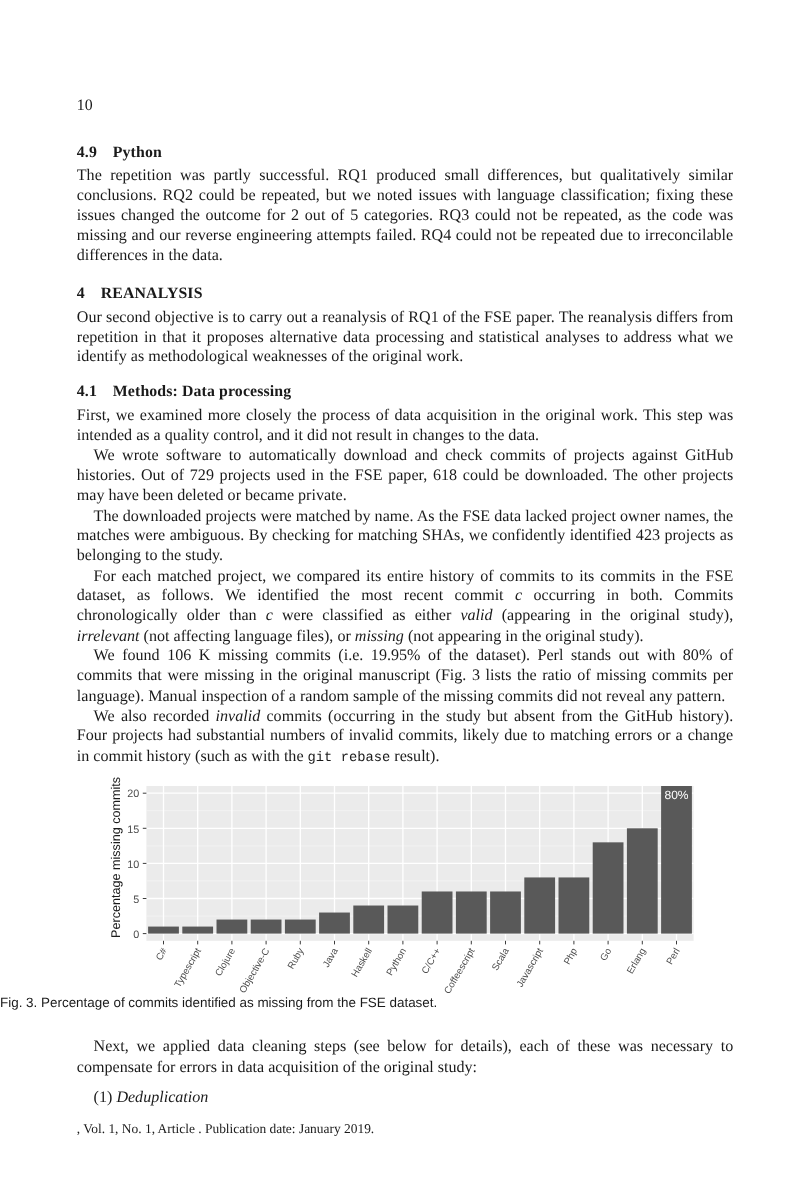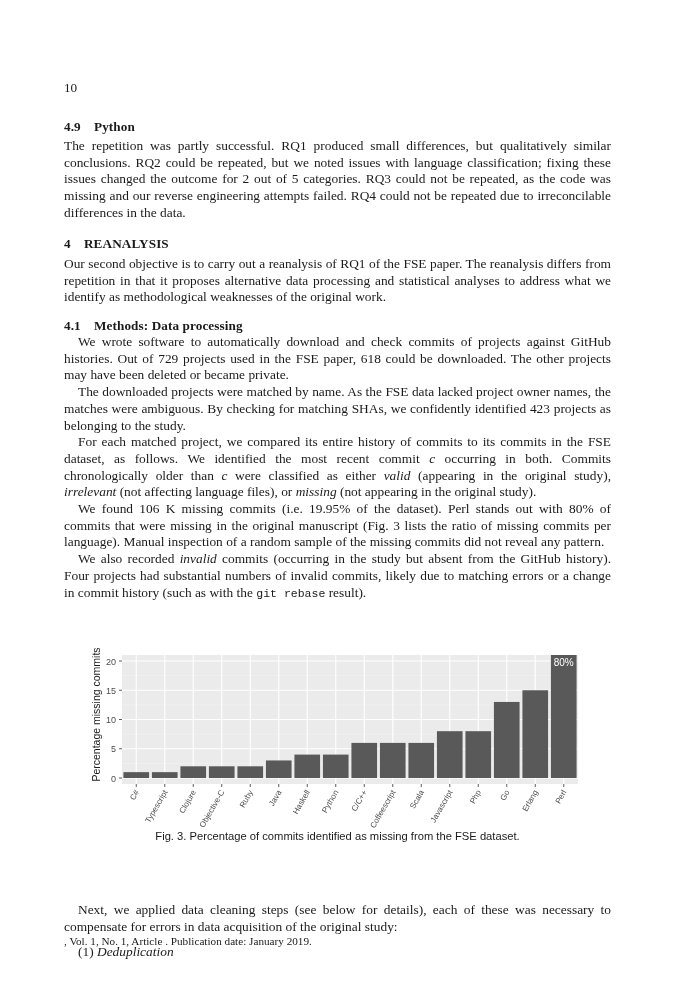--- a/index.html
+++ b/index.html
@@ -12,21 +12,21 @@
   .sec { position: absolute; left: 64px; width: 547px; }
   h2 { margin: 0; font-family: "Liberation Serif", "DejaVu Serif", serif; font-weight: bold;
        font-size: 13.2px; letter-spacing: 0.1px; }
   h2 .num { display: inline-block; width: 30px; }
   h2.top .num { width: 20px; }
   p { margin: 0; font-size: 13.4px; line-height: 16.7px; text-align: justify; }
   p.ind { text-indent: 14px; }
   em { font-style: italic; }
   code { font-family: "Liberation Mono", "DejaVu Sans Mono", monospace; font-size: 11.5px; }
   .figure { position: absolute; left: 85px; top: 645px; width: 500px; height: 180px; }
-  .caption { position: absolute; left: 0; top: 830px; width: 675px; text-align: center;
+  .caption { position: absolute; left: 0; top: 830px; width: 675px; 
              font-family: "Liberation Sans", "DejaVu Sans", sans-serif; font-size: 11.2px; }
   .footer { position: absolute; left: 64px; top: 935px; font-size: 11.2px; }
   svg text { font-family: "Liberation Sans", "DejaVu Sans", sans-serif; }
 </style>
 </head>
 <body>
 
 <div class="running-head">
   <span class="pno">10</span>
 </div>
@@ -36,20 +36,21 @@
   <p style="margin-top:3px;">The repetition was partly successful. RQ1 produced small differences, but qualitatively similar conclusions. RQ2 could be repeated, but we noted issues with language classification; fixing these issues changed the outcome for 2 out of 5 categories. RQ3 could not be repeated, as the code was missing and our reverse engineering attempts failed. RQ4 could not be repeated due to irreconcilable differences in the data.</p>
 </div>
 
 <div class="sec" style="top:236px;">
   <h2 class="top"><span class="num">4</span><span>REANALYSIS</span></h2>
   <p style="margin-top:4px;">Our second objective is to carry out a reanalysis of RQ1 of the FSE paper. The reanalysis differs from repetition in that it proposes alternative data processing and statistical analyses to address what we identify as methodological weaknesses of the original work.</p>
 </div>
 
 <div class="sec" style="top:318px;">
   <h2><span class="num">4.1</span><span>Methods: Data processing</span></h2>
+  <p style="margin-top:4px;">First, we examined more closely the process of data acquisition in the original work. This step was intended as a quality control, and it did not result in changes to the data.</p>
   <p class="ind">We wrote software to automatically download and check commits of projects against GitHub histories. Out of 729 projects used in the FSE paper, 618 could be downloaded. The other projects may have been deleted or became private.</p>
   <p class="ind">The downloaded projects were matched by name. As the FSE data lacked project owner names, the matches were ambiguous. By checking for matching SHAs, we confidently identified 423 projects as belonging to the study.</p>
   <p class="ind"><span>For each matched project, we compared its entire history of commits to its commits in the FSE dataset, as follows. We identified the most recent commit </span><em>c</em><span> occurring in both. Commits chronologically older than </span><em>c</em><span> were classified as either </span><em>valid</em><span> (appearing in the original study), </span><em>irrelevant</em><span> (not affecting language files), or </span><em>missing</em><span> (not appearing in the original study).</span></p>
   <p class="ind">We found 106 K missing commits (i.e. 19.95% of the dataset). Perl stands out with 80% of commits that were missing in the original manuscript (Fig. 3 lists the ratio of missing commits per language). Manual inspection of a random sample of the missing commits did not reveal any pattern.</p>
   <p class="ind"><span>We also recorded </span><em>invalid</em><span> commits (occurring in the study but absent from the GitHub history). Four projects had substantial numbers of invalid commits, likely due to matching errors or a change in commit history (such as with the </span><code>git rebase</code><span> result).</span></p>
 </div>
 
 <div class="figure">
   <svg id="chart" width="500" height="185" viewBox="0 0 500 185">
       <rect x="37" y="10" width="456" height="129" fill="#ebebeb"></rect>
@@ -136,18 +137,18 @@
       <rect x="465.925" y="10" width="25.650000000000002" height="123" fill="#595959"></rect>
       <line x1="478.75" x2="478.75" y1="139" y2="142" stroke="#333" stroke-width="0.8"></line>
       <text x="481.75" y="147" font-size="8" fill="#4d4d4d" text-anchor="end" transform="rotate(-60 481.75 147)">Perl</text>
       <text x="478.75" y="21" font-size="10" fill="#ffffff" text-anchor="middle">80%</text>
       <text x="0" y="0" font-size="10.5" fill="#1a1a1a" text-anchor="middle" transform="translate(15 69.5) rotate(-90)">Percentage missing commits</text>
     </svg>
 </div>
 
 <div class="caption">Fig. 3.  Percentage of commits identified as missing from the FSE dataset.</div>
 
-<div class="sec" style="top:902px;">
+<div class="sec" style="top:864px;">
   <p class="ind">Next, we applied data cleaning steps (see below for details), each of these was necessary to compensate for errors in data acquisition of the original study:</p>
   <p style="margin-top:9px; padding-left:14px;"><span>(1)</span>&nbsp;<em>Deduplication</em></p>
 </div>
 
 <div class="footer">, Vol. 1, No. 1, Article . Publication date: January 2019.</div>
 
 </body></html>

